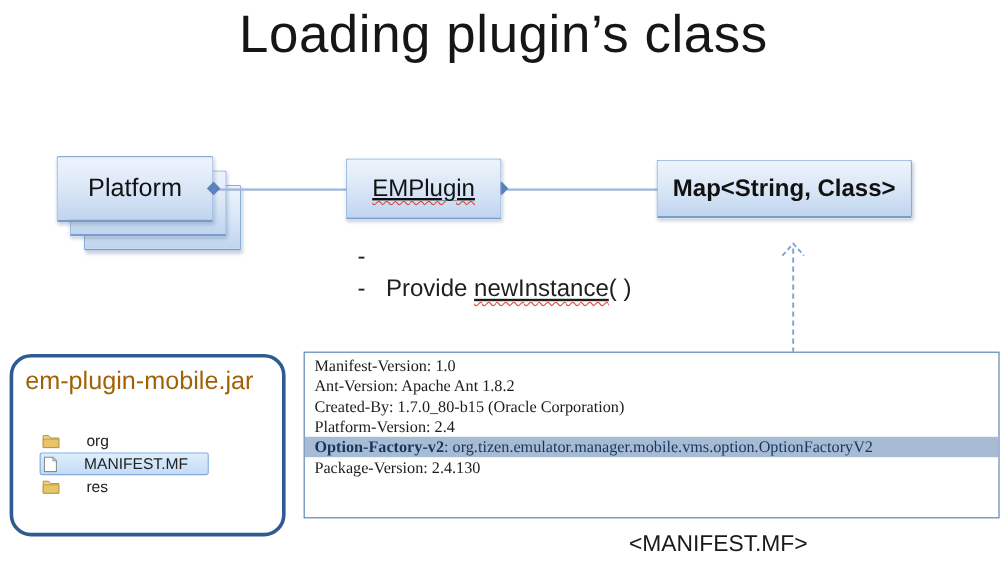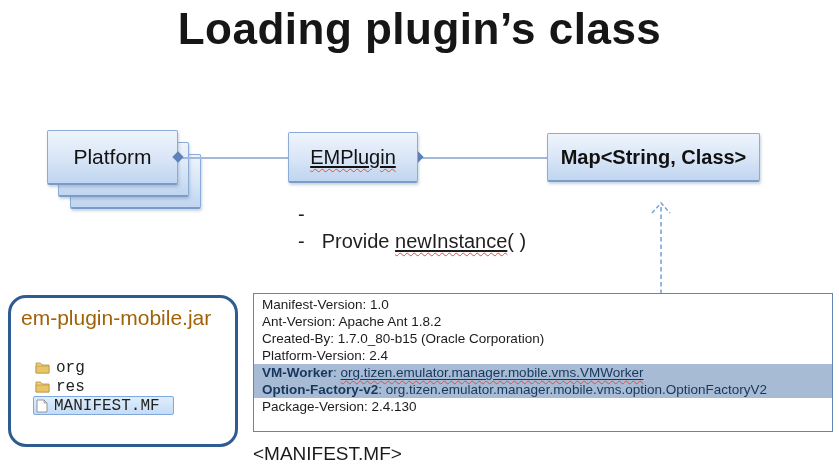--- a/index.html
+++ b/index.html
@@ -3,21 +3,21 @@
 <meta charset="utf-8">
 <style>
   html,body { margin:0; padding:0; background:#fff; }
   .slide {
     position:relative; width:839px; height:475px; background:#ffffff;
     font-family:"Liberation Sans", sans-serif; overflow:hidden;
   }
   
   .title {
     position:absolute; left:0; right:0; top:4px; text-align:center;
-    font-size:44px; font-weight:700; letter-spacing:0.5px; color:#161616;
+    font-size:44px; font-weight:400; letter-spacing:0.5px; color:#161616;
   }
   
   .dbox {
     position:absolute; box-sizing:border-box;
     background:linear-gradient(180deg,#eef4fc 0%,#dbe7f7 48%,#c0d5ef 100%);
     border:1px solid #8cacd8; border-bottom:2px solid #7b9cc9; border-radius:2px;
     box-shadow:1px 2px 3px rgba(100,125,160,0.35);
     display:flex; align-items:center; justify-content:center;
     color:#111; font-size:20px;
   }
@@ -46,44 +46,44 @@
   
   .arrow-svg { position:absolute; left:645px; top:200px; }
   
   .manifest {
     position:absolute; left:253px; top:293px; width:580px; height:139px;
     box-sizing:border-box; border:1px solid #6186b4; background:#fff;
     padding-top:2px; overflow:hidden;
   }
   .mline {
     height:17px; line-height:17px; padding-left:8px; white-space:nowrap;
-    font-size:13.5px; color:#1c1c1c;
+    font-size:13.5px; color:#1c1c1c;font-family:Liberation Serif, serif;
   }
   .mline.hl { background:#a7bcd4; color:#17365d; }
   .mkey { font-weight:bold; color:#17365d; }
   .mval-u { text-decoration:underline; text-underline-offset:2px; }
   .mval-squiggle { text-decoration:underline wavy #d94f43 1px; text-underline-offset:3px; }
   .manifest-caption {
-    position:absolute; left:253px; top:443px; width:420px; text-align:left;
+    position:absolute; left:253px; top:443px; width:420px; text-align:right;
     font-size:19px; color:#1a1a1a;
   }
   
   .jarbox {
     position:absolute; left:8px; top:295px; width:230px; height:152px;
     box-sizing:border-box; border:3px solid #2e5c90; border-radius:18px;
     background:#fff;
   }
   .jar-title { margin:8px 0 0 10px; font-size:21px; color:#a16207; }
   .file-list { position:absolute; left:22px; top:60px; }
   .file-row { display:flex; align-items:center; height:19px; width:141px; padding:0 2px; box-sizing:border-box; }
   .file-row.selected {
     background:linear-gradient(180deg,#ddeefc 0%,#c5dcf6 100%);
     border:1px solid #7fa9dd; border-radius:2px;
   }
-  .file-label { margin-left:6px; font-size:16px; color:#222; white-space:nowrap;font-family:Liberation Mono, monospace; }
+  .file-label { margin-left:22px; font-size:13px; color:#222; white-space:nowrap; }
   .icon { display:inline-block; line-height:0; }
 </style>
 </head>
 <body>
 
 <div class="slide">
 
   <div class="title">Loading plugin’s class</div>
 
   <div class="dbox pbox-back2"></div>
@@ -118,52 +118,51 @@
   <svg class="arrow-svg" width="32" height="95" viewBox="0 0 32 95">
     <polyline points="7,13 16,3 25,13" fill="none" stroke="#7ea4d6" stroke-width="1.6" stroke-dasharray="4 2.5"></polyline>
     <line x1="16" y1="7" x2="16" y2="94" stroke="#7ea4d6" stroke-width="1.6" stroke-dasharray="4.5 3"></line>
   </svg>
 
   <div class="manifest">
     <div class="mline">Manifest-Version: 1.0</div>
     <div class="mline">Ant-Version: Apache Ant 1.8.2</div>
     <div class="mline">Created-By: 1.7.0_80-b15 (Oracle Corporation)</div>
     <div class="mline">Platform-Version: 2.4</div>
-    <div class="mline hl"><span class="mkey">VM-Worker</span><span>: </span><span class="mval-u"><span class="mval-squiggle">org.tizen.emulator.manager.mobile.vms.VMWorker</span></span></div>
     <div class="mline hl"><span class="mkey">Option-Factory-v2</span><span>: </span><span>org.tizen.emulator.manager.mobile.vms.option.OptionFactoryV2</span></div>
     <div class="mline">Package-Version: 2.4.130</div>
   </div>
   <div class="manifest-caption">&lt;MANIFEST.MF&gt;</div>
 
   <div class="jarbox">
     <div class="jar-title">em-plugin-mobile.jar</div>
     <div class="file-list">
       <div class="file-row">
         <span class="icon">
           <svg width="15" height="13" viewBox="0 0 15 13">
             <path d="M1 3 L1 12 L14 12 L14 4 L7 4 L5.5 2 L1 2 Z" fill="#f0d27e" stroke="#b08e3e" stroke-width="0.8"></path>
             <path d="M1 5 L14 5 L14 12 L1 12 Z" fill="#e8c566" stroke="#b08e3e" stroke-width="0.6"></path>
           </svg>
         </span>
         <span class="file-label">org</span>
       </div>
+      <div class="file-row selected">
+        <span class="icon">
+          <svg width="12" height="14" viewBox="0 0 12 14">
+            <path d="M1 1 L8 1 L11 4 L11 13 L1 13 Z" fill="#ffffff" stroke="#8a8a8a" stroke-width="0.9"></path>
+            <path d="M8 1 L8 4 L11 4 Z" fill="#dce6f0" stroke="#8a8a8a" stroke-width="0.7"></path>
+          </svg>
+        </span>
+        <span class="file-label">MANIFEST.MF</span>
+      </div>
       <div class="file-row">
         <span class="icon">
           <svg width="15" height="13" viewBox="0 0 15 13">
             <path d="M1 3 L1 12 L14 12 L14 4 L7 4 L5.5 2 L1 2 Z" fill="#f0d27e" stroke="#b08e3e" stroke-width="0.8"></path>
             <path d="M1 5 L14 5 L14 12 L1 12 Z" fill="#e8c566" stroke="#b08e3e" stroke-width="0.6"></path>
           </svg>
         </span>
         <span class="file-label">res</span>
       </div>
-      <div class="file-row selected">
-        <span class="icon">
-          <svg width="12" height="14" viewBox="0 0 12 14">
-            <path d="M1 1 L8 1 L11 4 L11 13 L1 13 Z" fill="#ffffff" stroke="#8a8a8a" stroke-width="0.9"></path>
-            <path d="M8 1 L8 4 L11 4 Z" fill="#dce6f0" stroke="#8a8a8a" stroke-width="0.7"></path>
-          </svg>
-        </span>
-        <span class="file-label">MANIFEST.MF</span>
-      </div>
     </div>
   </div>
 
 </div>
 
 </body></html>

